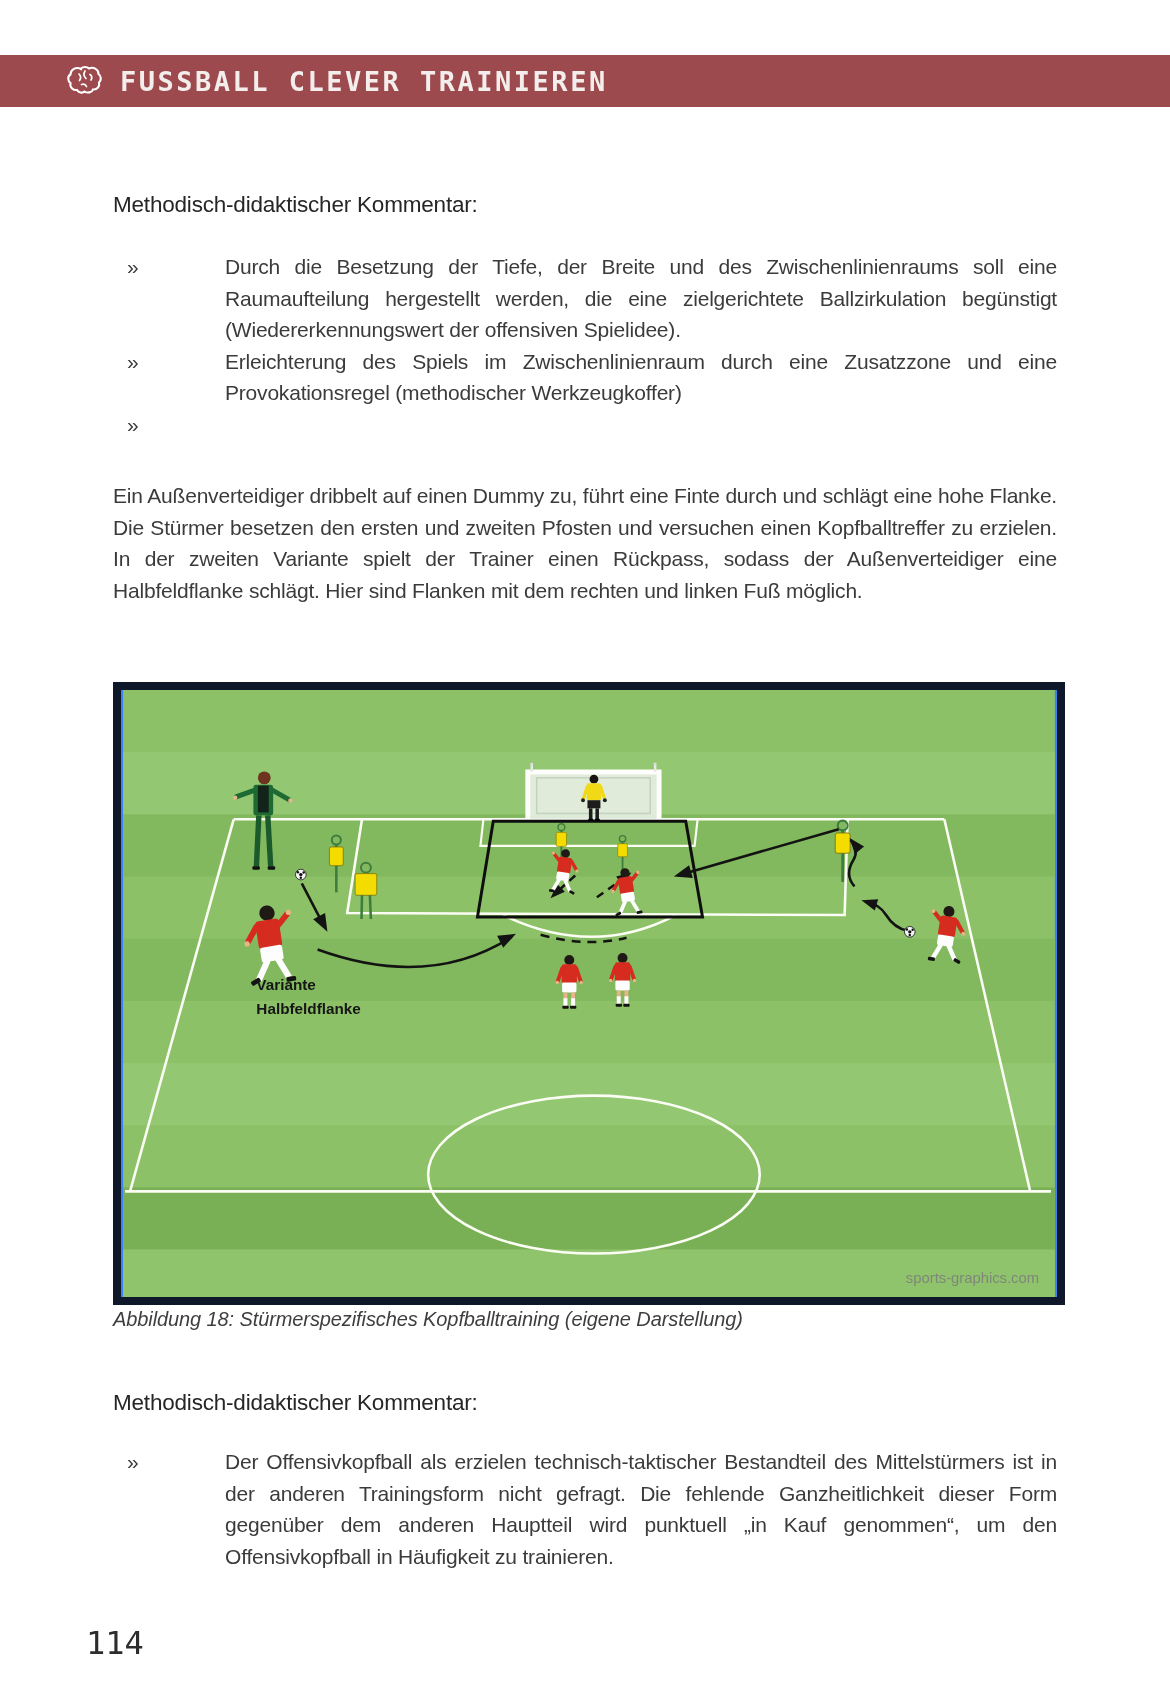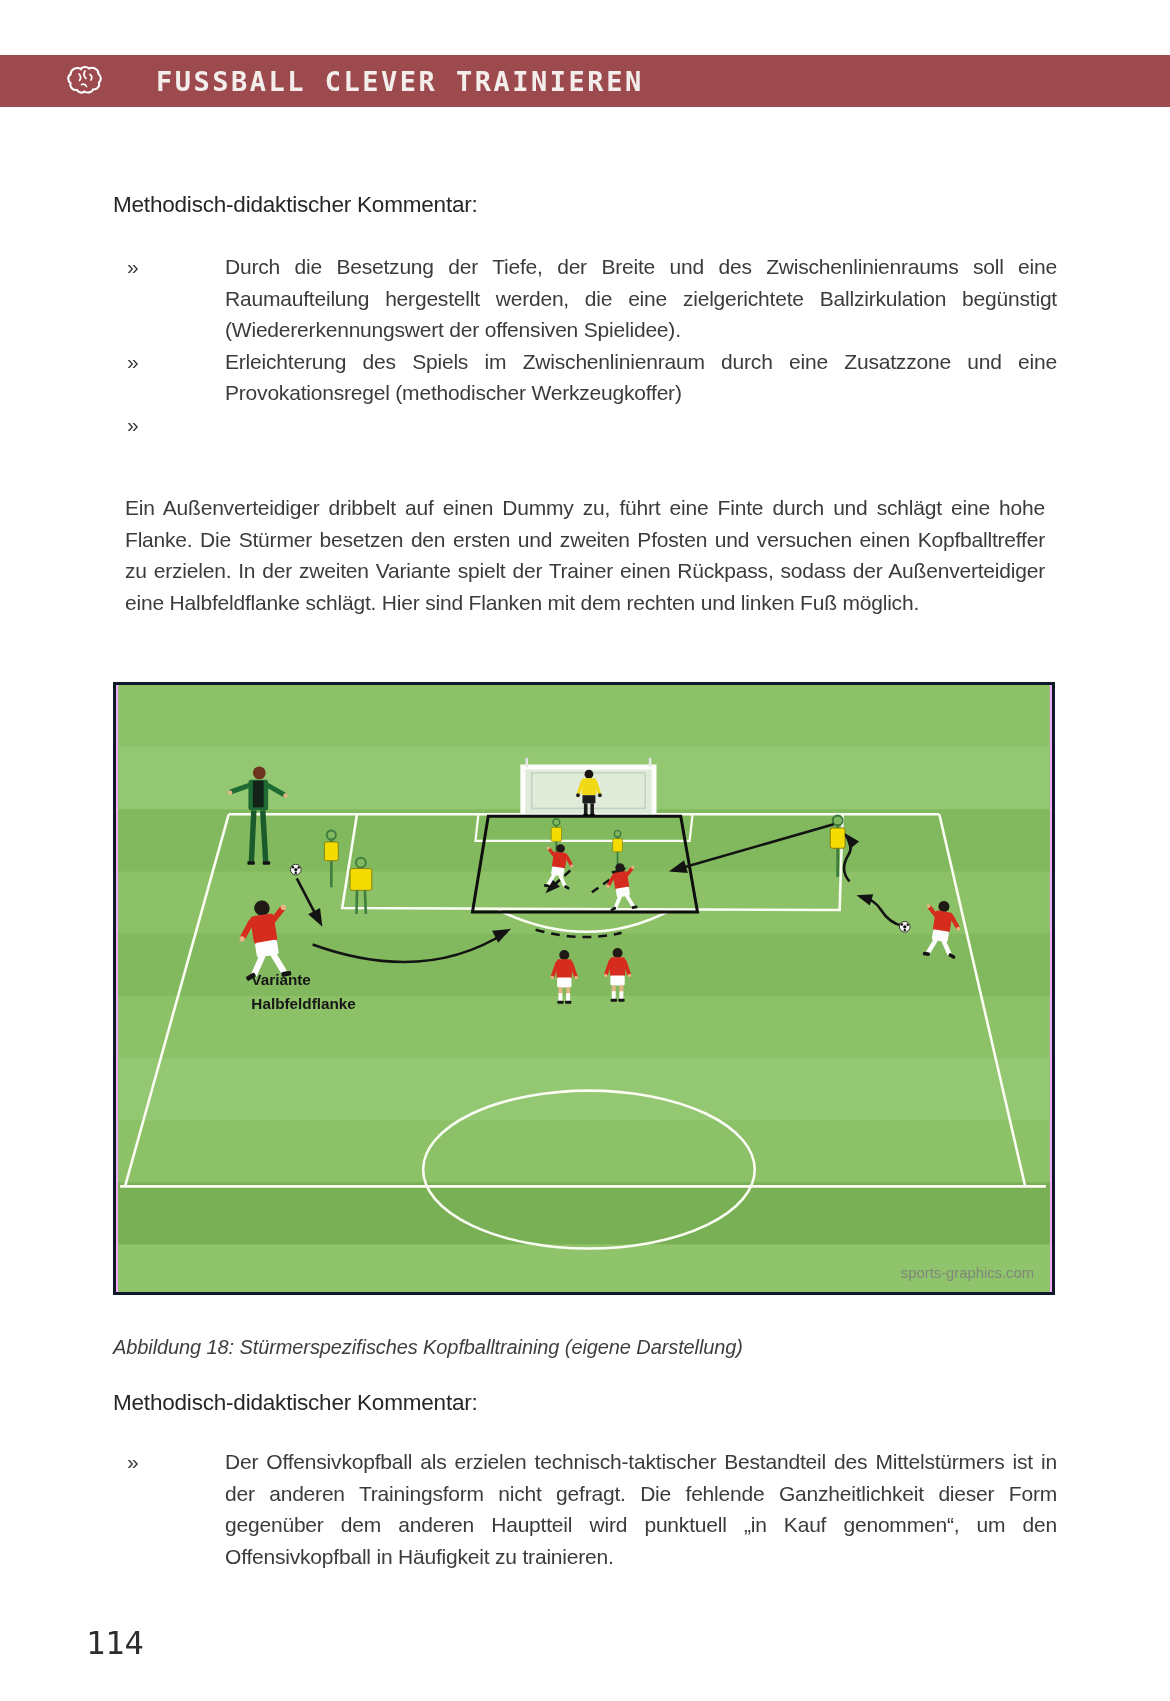--- a/index.html
+++ b/index.html
@@ -1,32 +1,32 @@
 <!DOCTYPE html>
 <html><head>
 <meta charset="utf-8">
 <style>
   html,body{margin:0;padding:0;background:#ffffff;}
   .page{position:relative;width:1170px;height:1701px;background:#fff;
         font-family:"Liberation Sans",sans-serif;color:#3b3b3b;overflow:hidden;}
   .topbar{position:absolute;left:0;top:55px;width:1170px;height:52px;background:#9c4a4e;
-          display:flex;align-items:center;gap:36px;}
+          display:flex;align-items:center;}
   .topbar .brain{margin-left:66px;display:flex;align-items:center;}
   .topbar-title{margin-left:16px;font-family:"DejaVu Sans Mono",monospace;font-weight:bold;
           font-size:27px;letter-spacing:2.5px;color:#f3edec;white-space:nowrap;}
   .blk{position:absolute;left:113px;width:944px;}
   h2.sechead{margin:0;font-size:22.5px;font-weight:normal;color:#262626;letter-spacing:-0.2px;}
   .bullets{list-style:none;margin:0;padding:0;}
   .bullets li{position:relative;padding-left:112px;margin:0;}
   .bullets .marker{position:absolute;left:14px;top:0;}
   .bullets li,.para{font-size:21px;line-height:31.5px;color:#3b3b3b;
           text-align:justify;letter-spacing:-0.2px;hyphens:manual;}
-  .para{margin:12px;}
-  .pitch-frame{width:936px;height:607px;border:3px solid #0f172a;background:#f0abfc;}
-  .figcap{font-style:italic;font-size:20px;color:#3e3e3e;letter-spacing:-0.1px;margin-top:28px;}
+  .para{margin:0;}
+  .pitch-frame{width:936px;height:607px;border:8px solid #0f172a;background:#3b82f6;}
+  .figcap{font-style:italic;font-size:20px;color:#3e3e3e;letter-spacing:-0.1px;}
   .pagenum{position:absolute;left:86px;top:1624px;font-family:"DejaVu Sans Mono",monospace;
           font-size:32px;color:#2d2d2d;}
   svg text{font-family:"Liberation Sans",sans-serif;}
 </style>
 </head>
 <body>
 
 <div class="page">
 
   <header class="topbar">

